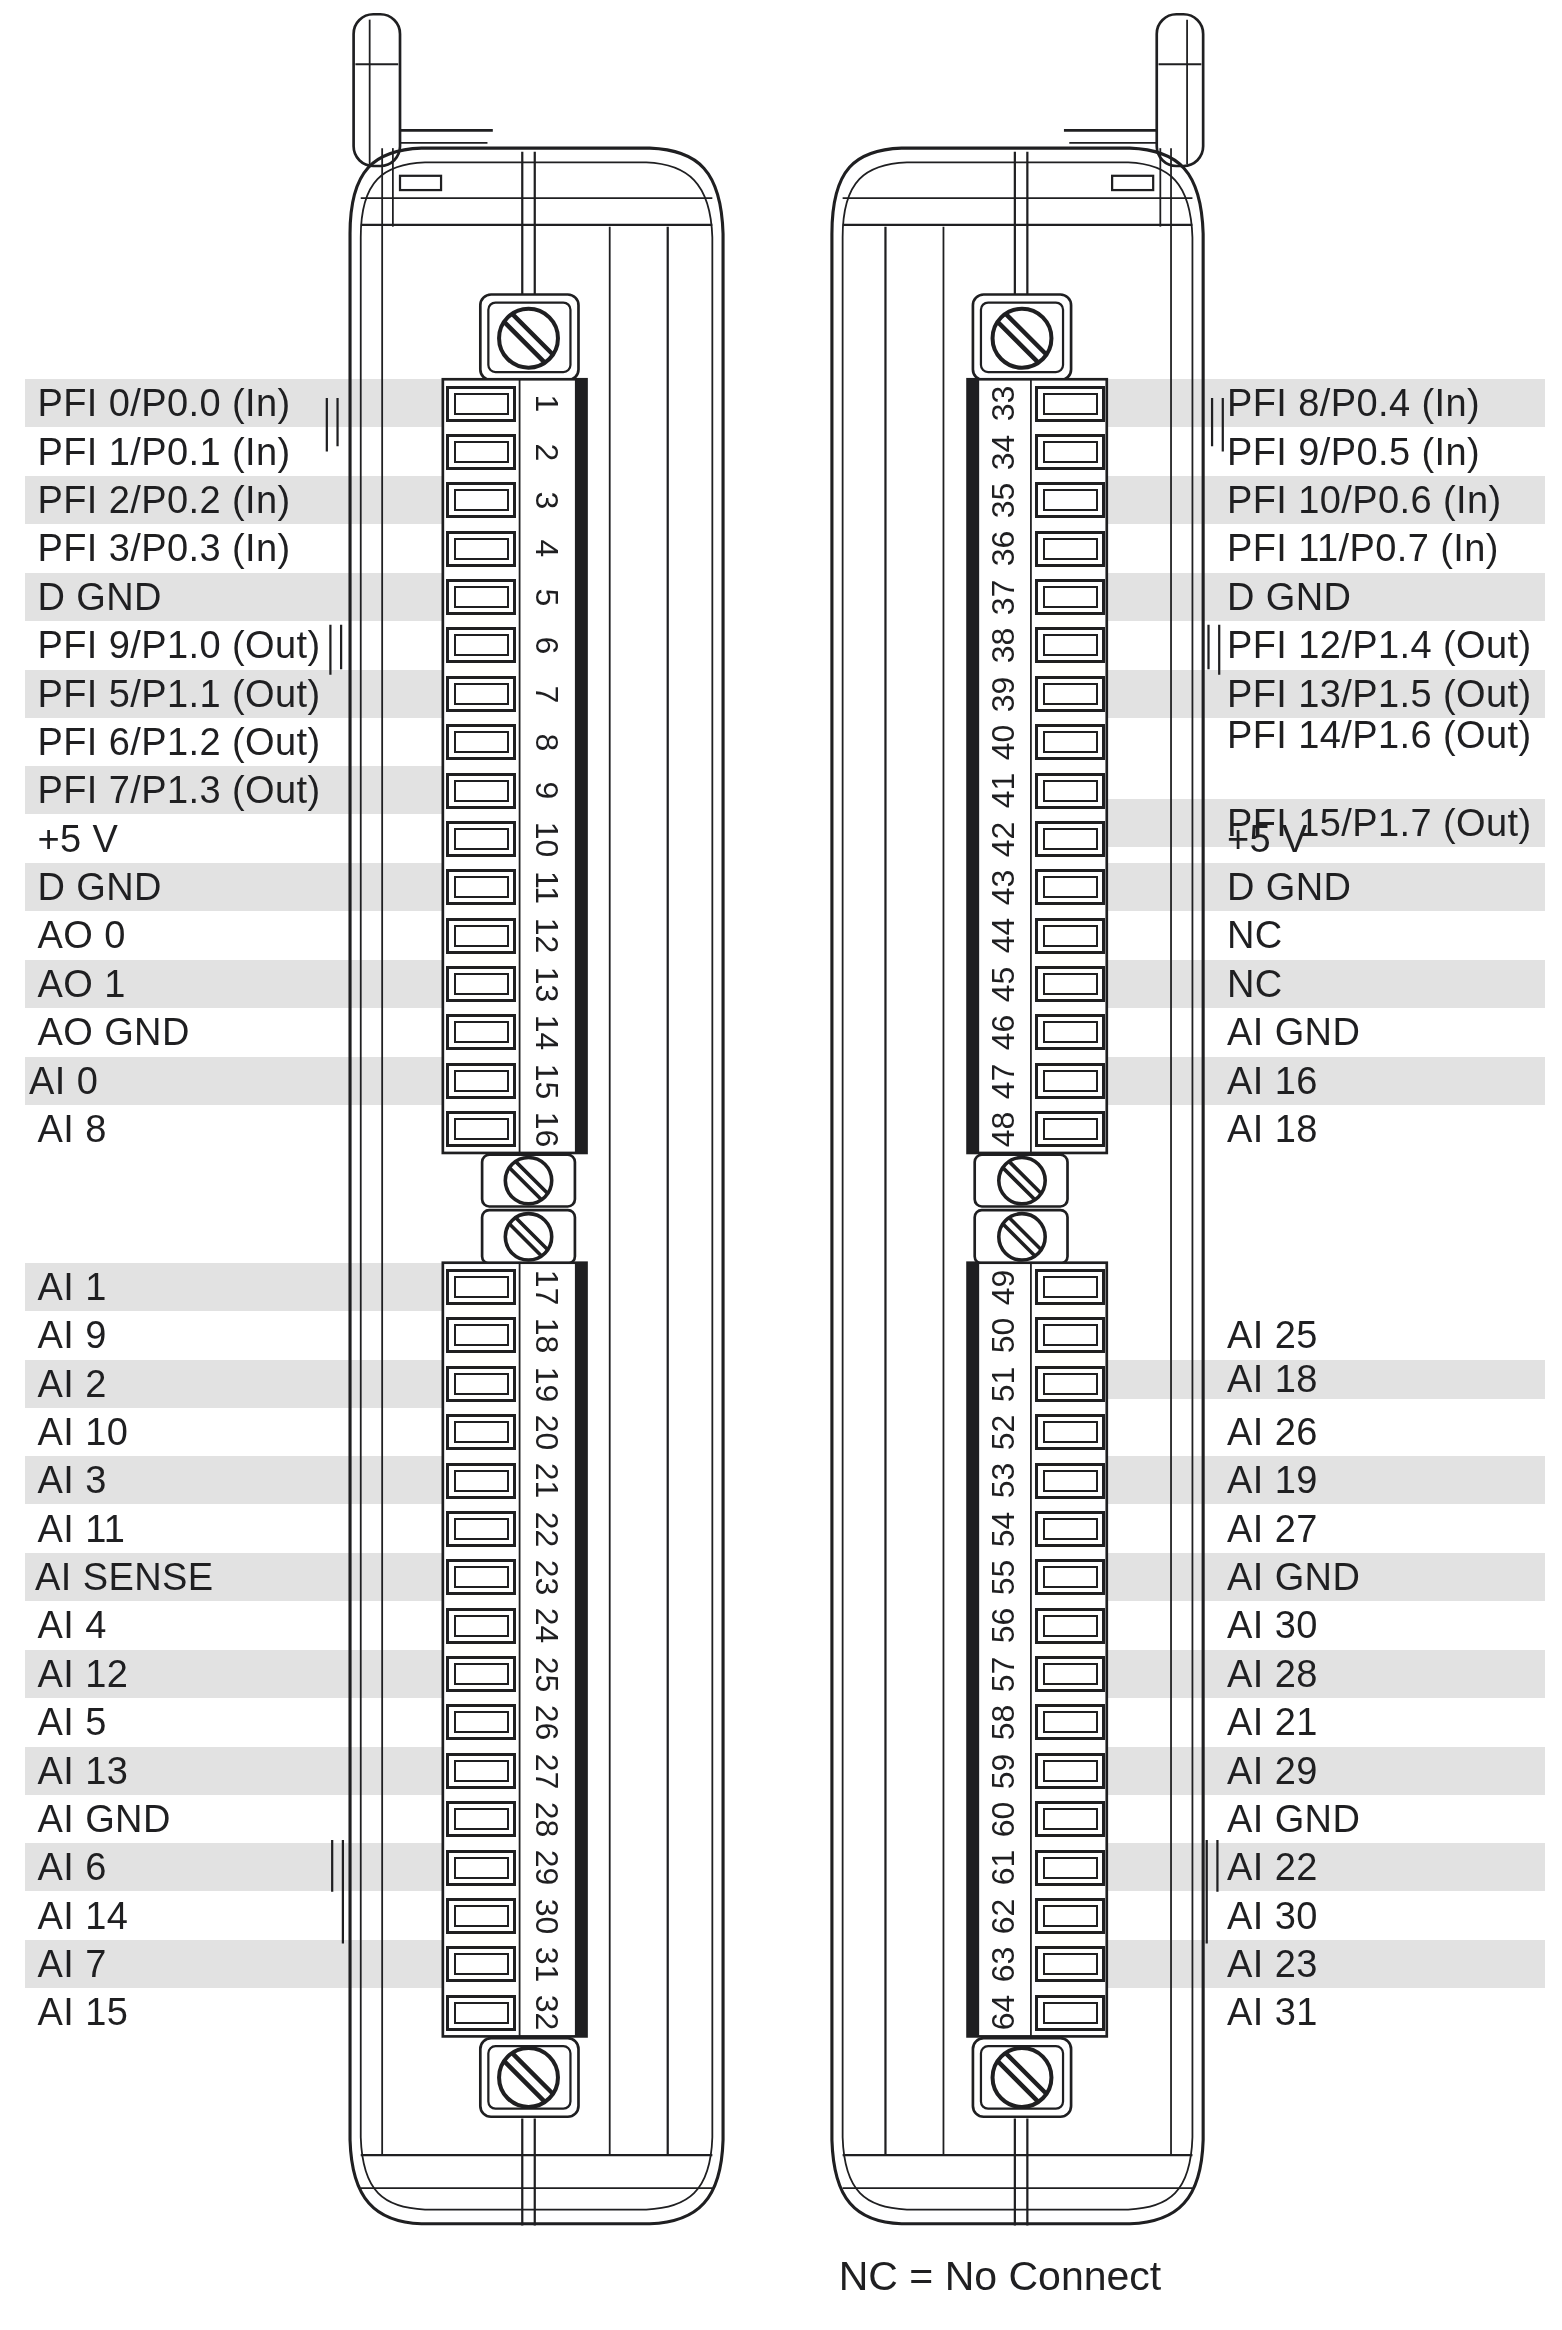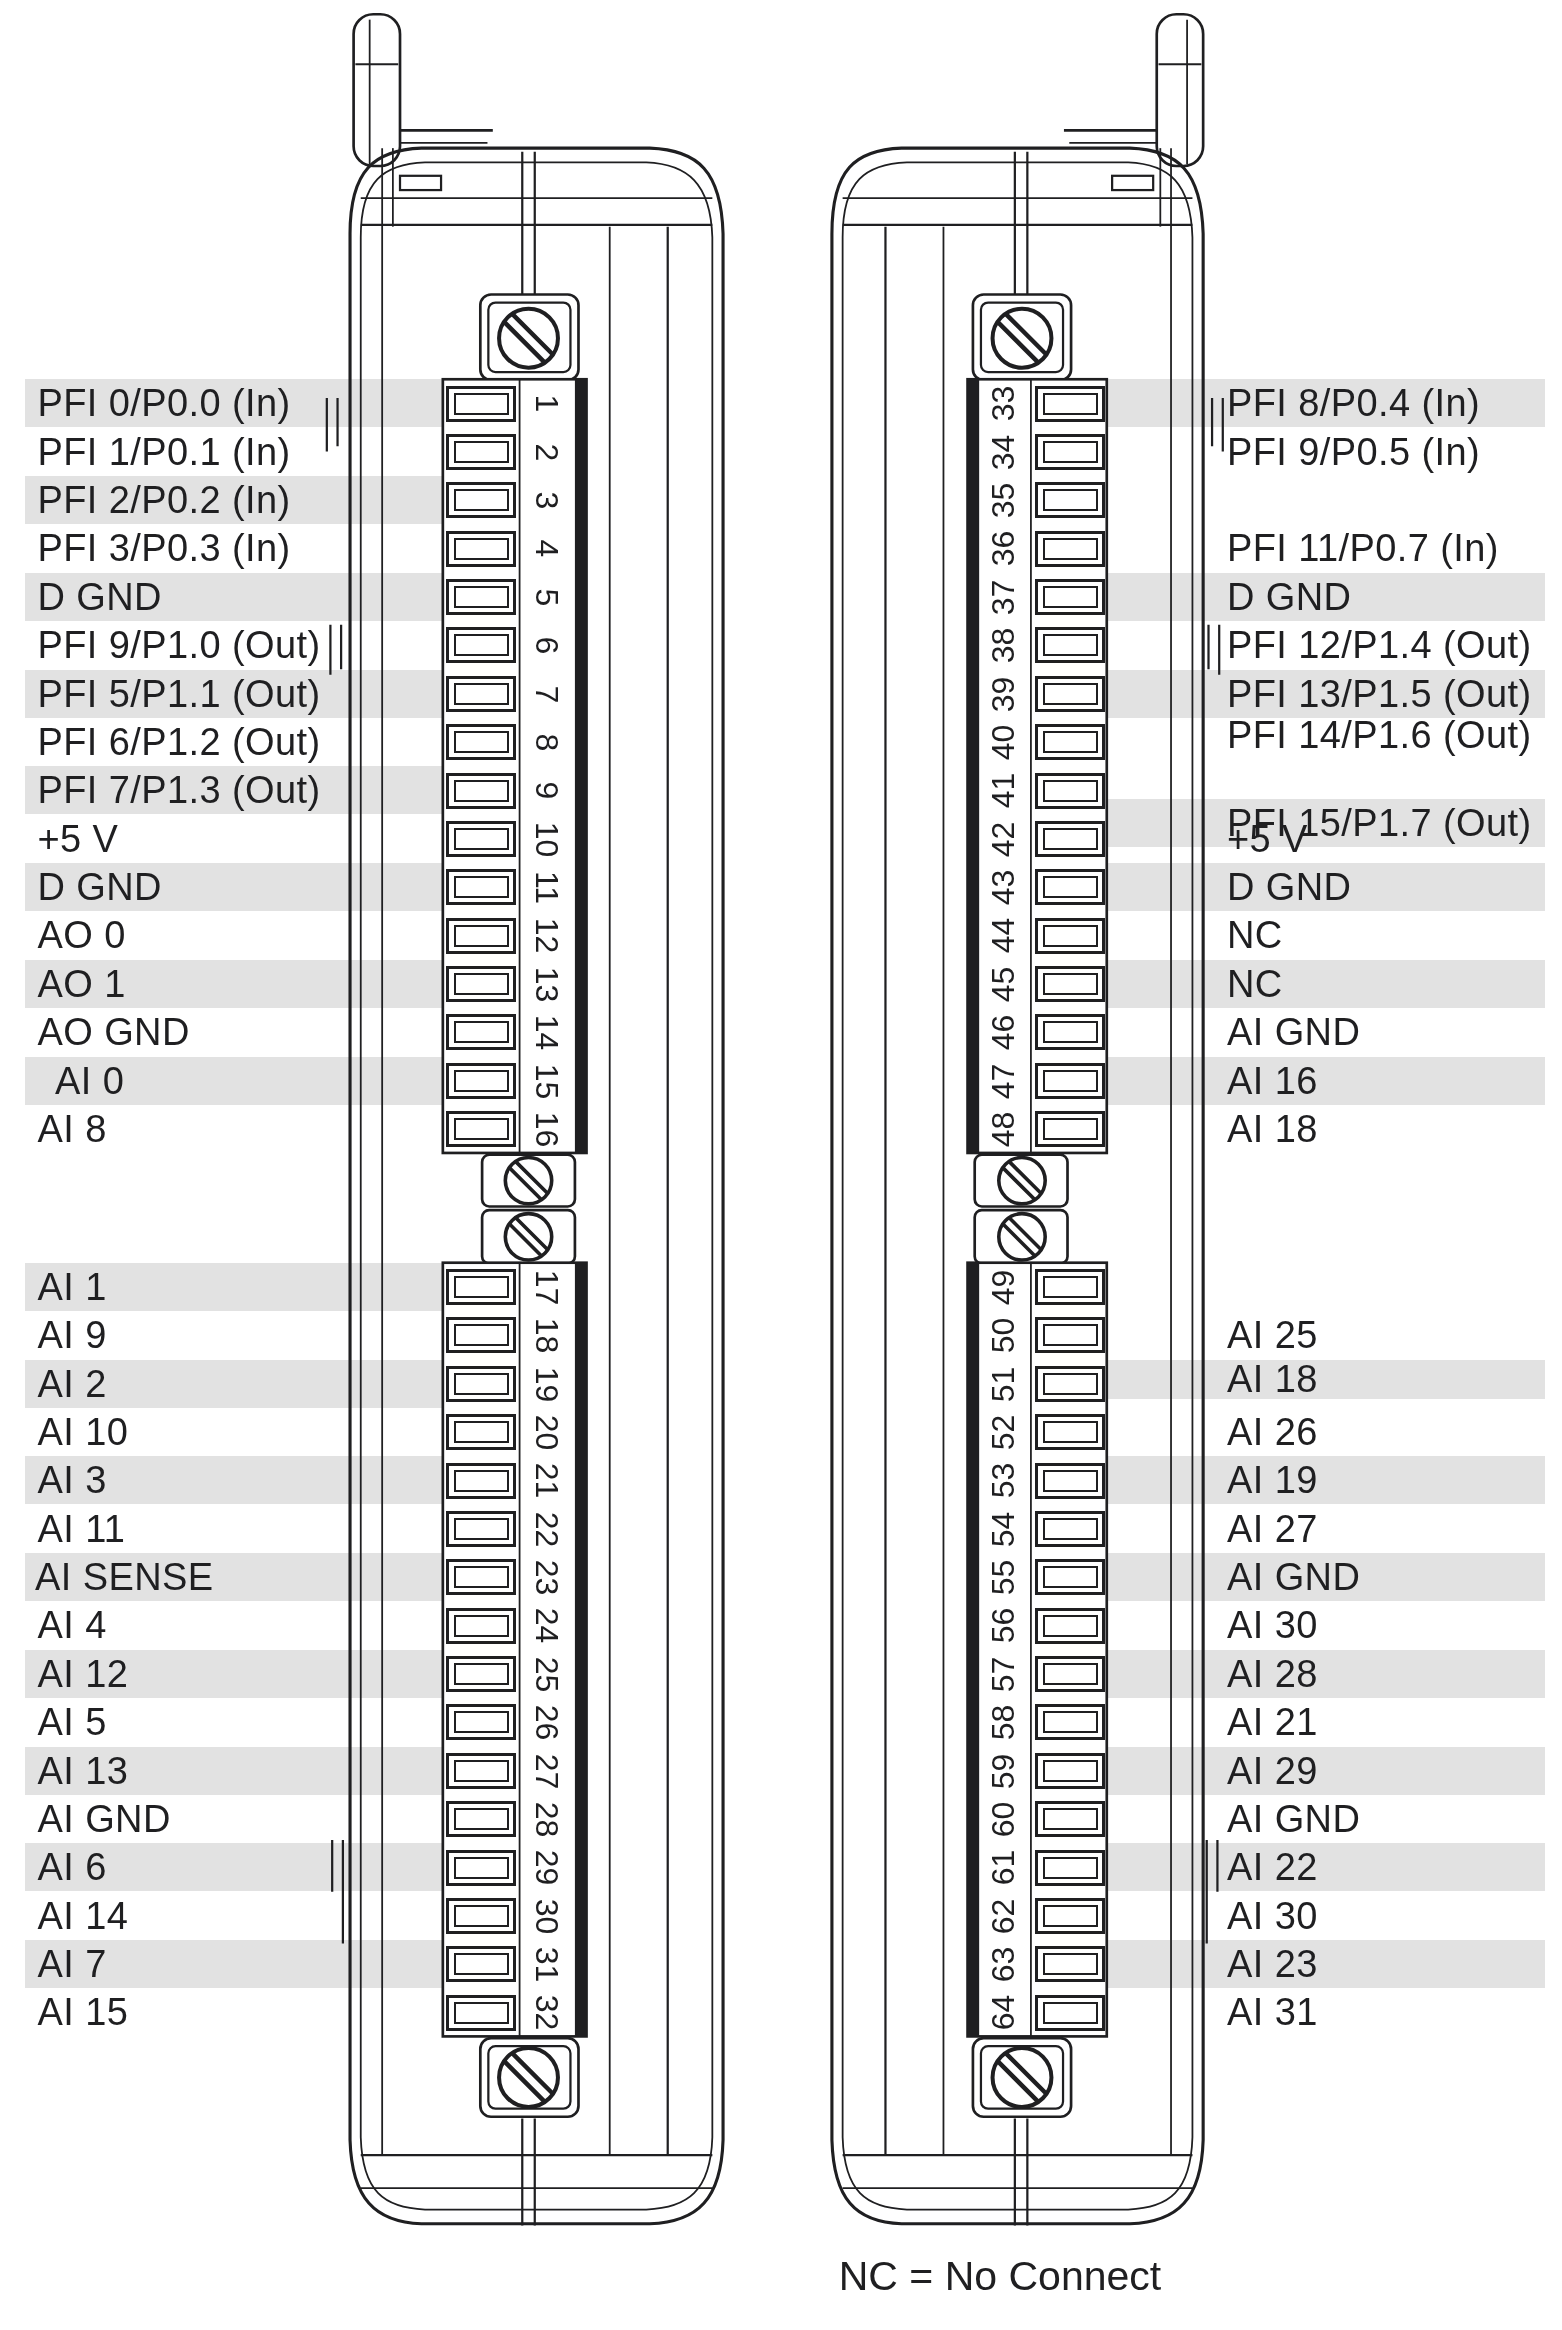--- a/index.html
+++ b/index.html
@@ -72,21 +72,21 @@
       </div>
       <div class="pin-row" style="left: 25px; top: 911px; width: 418px; height: 48px; padding-left: 12.5px;">
         <span>AO 0</span>
       </div>
       <div class="pin-row gray" style="left: 25px; top: 960px; width: 418px; height: 48px; padding-left: 12.5px;">
         <span>AO 1</span>
       </div>
       <div class="pin-row" style="left: 25px; top: 1008px; width: 418px; height: 48px; padding-left: 12.5px;">
         <span>AO GND</span>
       </div>
-      <div class="pin-row gray" style="left: 25px; top: 1057px; width: 418px; height: 48px; padding-left: 30px;">
+      <div class="pin-row gray" style="left: 25px; top: 1057px; width: 418px; height: 48px; padding-left: 4px;">
         <span>AI 0</span>
       </div>
       <div class="pin-row" style="left: 25px; top: 1105px; width: 418px; height: 48px; padding-left: 12.5px;">
         <span>AI 8</span>
       </div>
       <div class="pin-row gray" style="left: 25px; top: 1263px; width: 418px; height: 48px; padding-left: 12.5px;">
         <span>AI 1</span>
       </div>
       <div class="pin-row" style="left: 25px; top: 1311px; width: 418px; height: 48px; padding-left: 12.5px;">
         <span>AI 9</span>
@@ -131,20 +131,23 @@
         <span>AI 7</span>
       </div>
       <div class="pin-row" style="left: 25px; top: 1988px; width: 418px; height: 48px; padding-left: 12.5px;">
         <span>AI 15</span>
       </div>
       <div class="pin-row gray" style="left: 1104px; top: 379px; width: 441px; height: 48px; padding-left: 123px;">
         <span>PFI 8/P0.4 (In)</span>
       </div>
       <div class="pin-row" style="left: 1104px; top: 428px; width: 441px; height: 48px; padding-left: 123px;">
         <span>PFI 9/P0.5 (In)</span>
+      </div>
+      <div class="pin-row gray" style="left: 1104px; top: 476px; width: 441px; height: 48px; padding-left: 123px;">
+        <span>PFI 10/P0.6 (In)</span>
       </div>
       <div class="pin-row" style="left: 1104px; top: 524px; width: 441px; height: 48px; padding-left: 123px;">
         <span>PFI 11/P0.7 (In)</span>
       </div>
       <div class="pin-row gray" style="left: 1104px; top: 573px; width: 441px; height: 48px; padding-left: 123px;">
         <span>D GND</span>
       </div>
       <div class="pin-row" style="left: 1104px; top: 621px; width: 441px; height: 48px; padding-left: 123px;">
         <span>PFI 12/P1.4 (Out)</span>
       </div>

